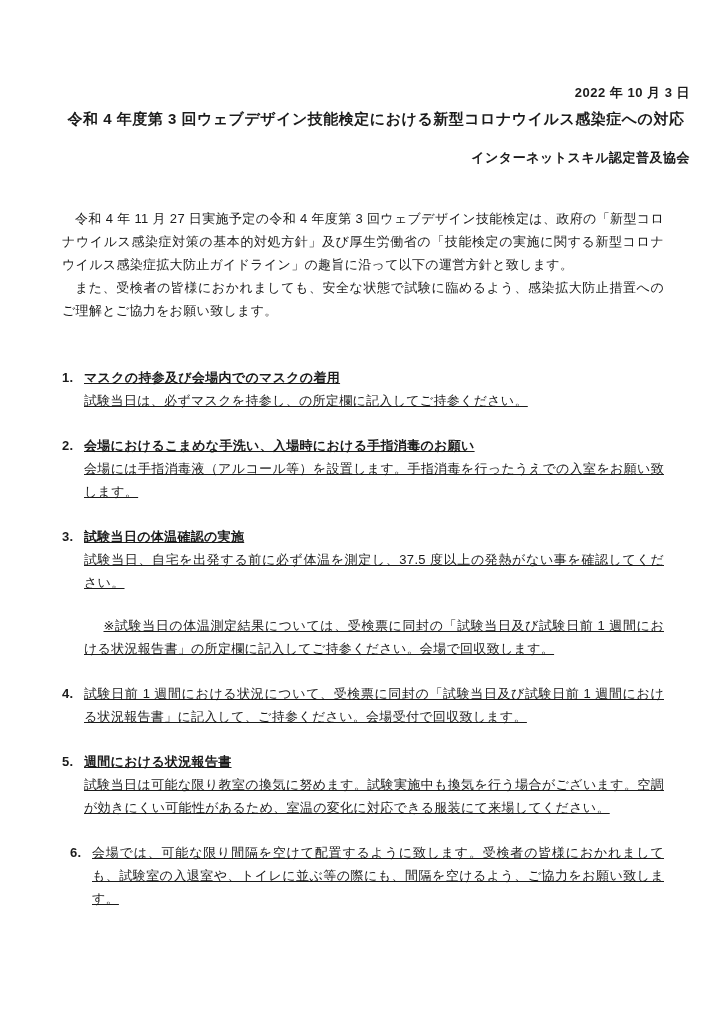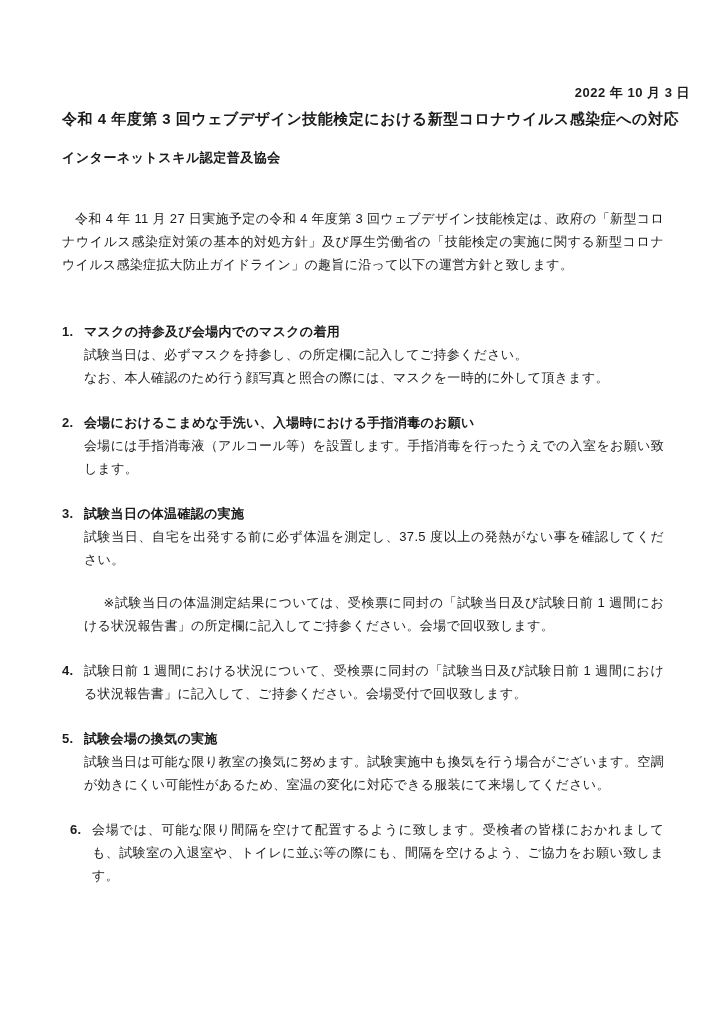--- a/index.html
+++ b/index.html
@@ -21,27 +21,29 @@
   }
   .doc-date {
     text-align: right;
     font-size: 13px;
     line-height: 18px;
     font-weight: bold;
     letter-spacing: 0.5px;
   }
   .doc-title {
     margin: 6px 0 0 0;
+    text-align: center;
     font-size: 15px;
     line-height: 21px;
     font-weight: bold;
     letter-spacing: 0.5px;
   }
   .doc-org {
     margin-top: 20px;
+    text-align: right;
     font-size: 13px;
     line-height: 18px;
     font-weight: bold;
     letter-spacing: 0.5px;
   }
   .doc-body {
     margin-top: 40px;
     margin-right: 26px; 
     font-size: 13px;
     line-height: 23px;
@@ -63,21 +65,21 @@
   .item-indented { padding-left: 8px; }
   .item-num {
     flex: 0 0 22px;
     font-weight: bold;
   }
   .item-content { flex: 1; }
   .item-heading {
     font-weight: bold;
     margin: 0;
   }
-  .item-content p { margin: 0; }
+  .item-content p { margin: 0; text-decoration: underline; }
   .item-note {
     margin-top: 20px !important;
     text-indent: 1.5em;
   }
   .item-note.underlined {
     text-decoration: underline;
     text-underline-offset: 3px;
   }
 </style>
 </head>
@@ -88,30 +90,30 @@
   <div class="doc-date">2022 年 10 月 3 日</div>
 
   <h1 class="doc-title">令和 4 年度第 3 回ウェブデザイン技能検定における新型コロナウイルス感染症への対応</h1>
 
   <div class="doc-org">インターネットスキル認定普及協会</div>
 
   <div class="doc-body">
 
     <div class="intro">
       <p>令和 4 年 11 月 27 日実施予定の令和 4 年度第 3 回ウェブデザイン技能検定は、政府の「新型コロナウイルス感染症対策の基本的対処方針」及び厚生労働省の「技能検定の実施に関する新型コロナウイルス感染症拡大防止ガイドライン」の趣旨に沿って以下の運営方針と致します。</p>
+      <p>また、受検者の皆様におかれましても、安全な状態で試験に臨めるよう、感染拡大防止措置へのご理解とご協力をお願い致します。</p>
     </div>
 
     <div class="items">
 
       <div class="item">
         <div class="item-num">1.</div>
         <div class="item-content">
           <p class="item-heading">マスクの持参及び会場内でのマスクの着用</p>
           <p>試験当日は、必ずマスクを持参し、の所定欄に記入してご持参ください。</p>
-          <p>なお、本人確認のため行う顔写真と照合の際には、マスクを一時的に外して頂きます。</p>
         </div>
       </div>
 
       <div class="item">
         <div class="item-num">2.</div>
         <div class="item-content">
           <p class="item-heading">会場におけるこまめな手洗い、入場時における手指消毒のお願い</p>
           <p>会場には手指消毒液（アルコール等）を設置します。手指消毒を行ったうえでの入室をお願い致します。</p>
         </div>
       </div>
@@ -128,21 +130,21 @@
       <div class="item">
         <div class="item-num">4.</div>
         <div class="item-content">
           <p>試験日前 1 週間における状況について、受検票に同封の「試験当日及び試験日前 1 週間における状況報告書」に記入して、ご持参ください。会場受付で回収致します。</p>
         </div>
       </div>
 
       <div class="item">
         <div class="item-num">5.</div>
         <div class="item-content">
-          <p class="item-heading">試験会場の換気の実施</p>
+          <p class="item-heading">週間における状況報告書</p>
           <p>試験当日は可能な限り教室の換気に努めます。試験実施中も換気を行う場合がございます。空調が効きにくい可能性があるため、室温の変化に対応できる服装にて来場してください。</p>
         </div>
       </div>
 
       <div class="item item-indented">
         <div class="item-num">6.</div>
         <div class="item-content">
           <p>会場では、可能な限り間隔を空けて配置するように致します。受検者の皆様におかれましても、試験室の入退室や、トイレに並ぶ等の際にも、間隔を空けるよう、ご協力をお願い致します。</p>
         </div>
       </div>

